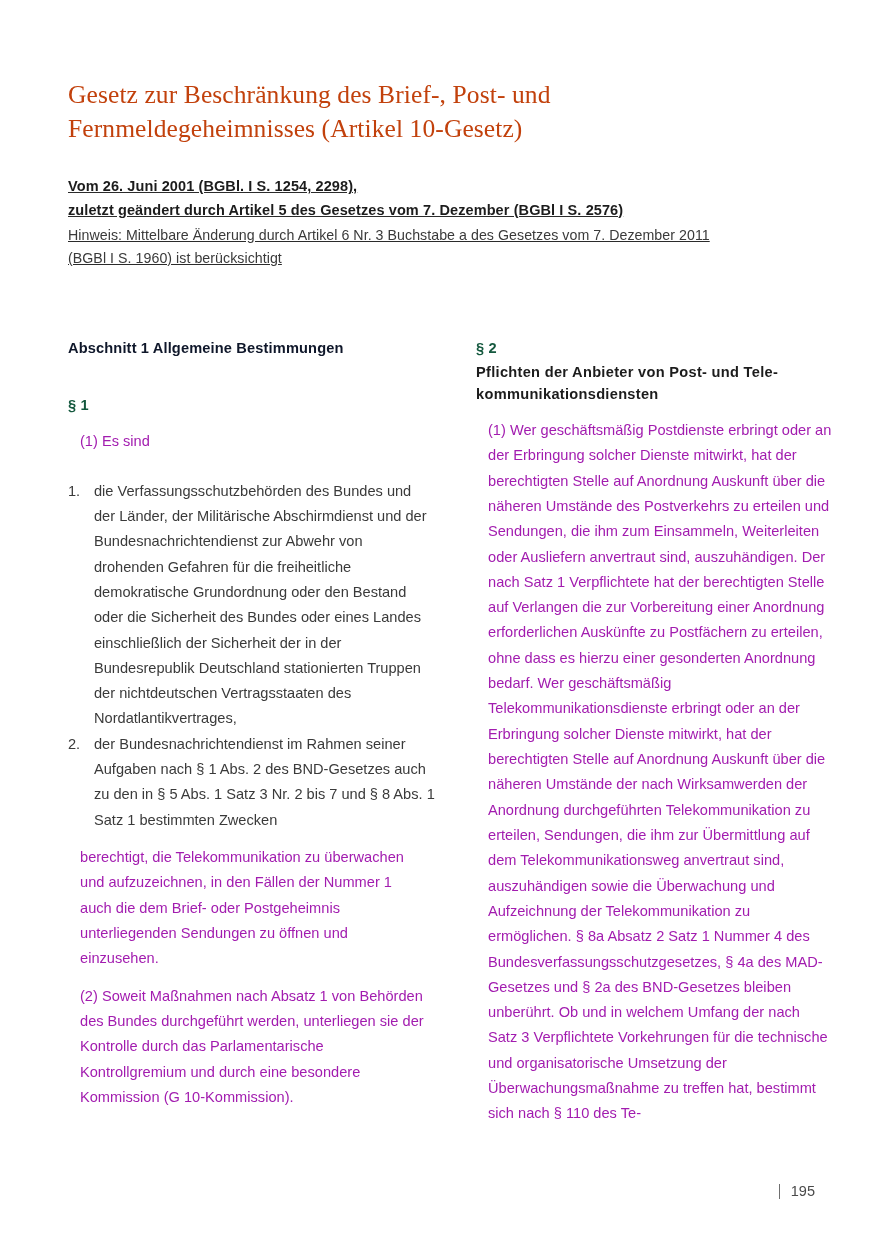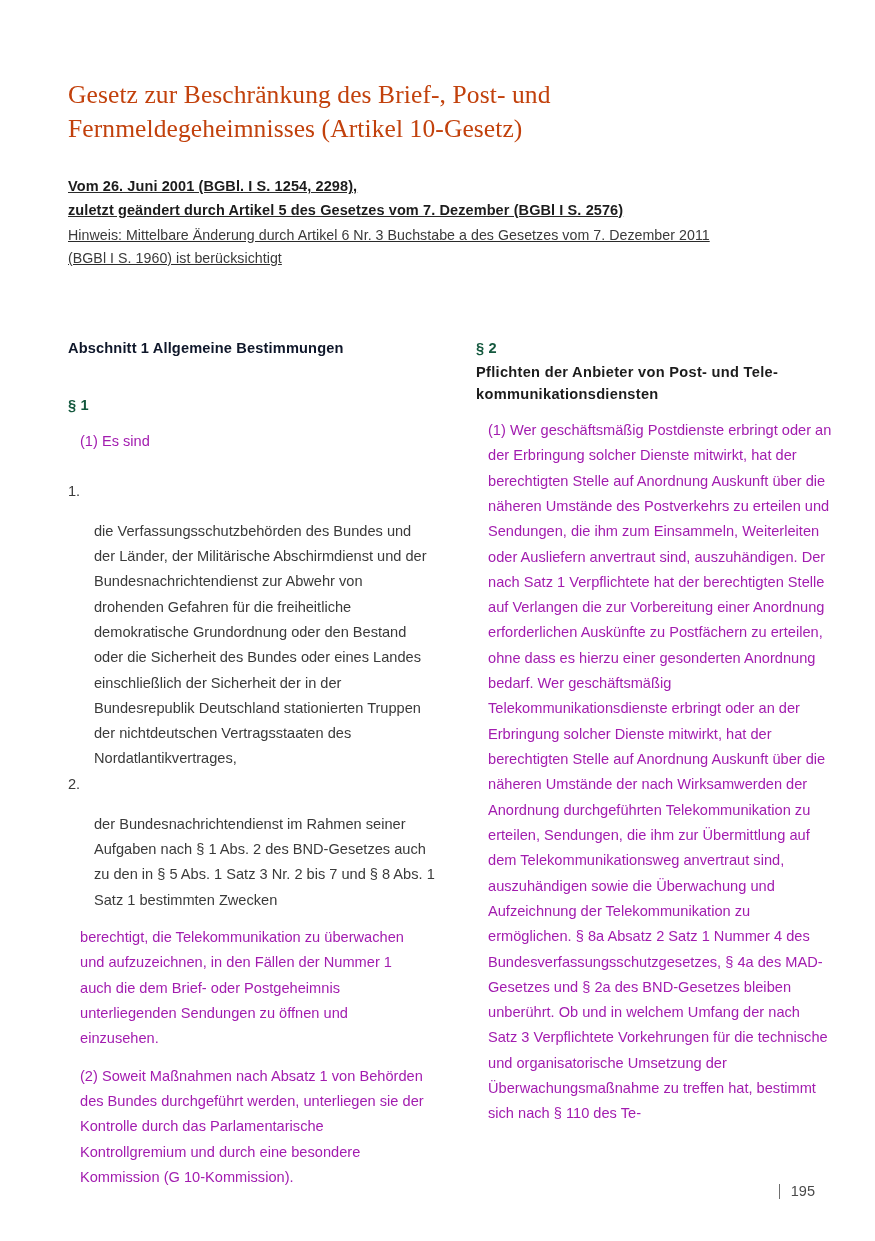--- a/index.html
+++ b/index.html
@@ -117,21 +117,20 @@
     line-height: 1.735;
     color: #3a3a3a;
     margin: 0;
   }
   ol.num-list li .marker {
     flex: 0 0 26px;
     width: 26px;
   }
   ol.num-list li .li-text {
     flex: 1 1 auto;
-    margin-top: 40px;
   }
 
   
   .footer {
     position: absolute;
     right: 60px;
     bottom: 42px;
     display: flex;
     align-items: center;
     gap: 11px;

